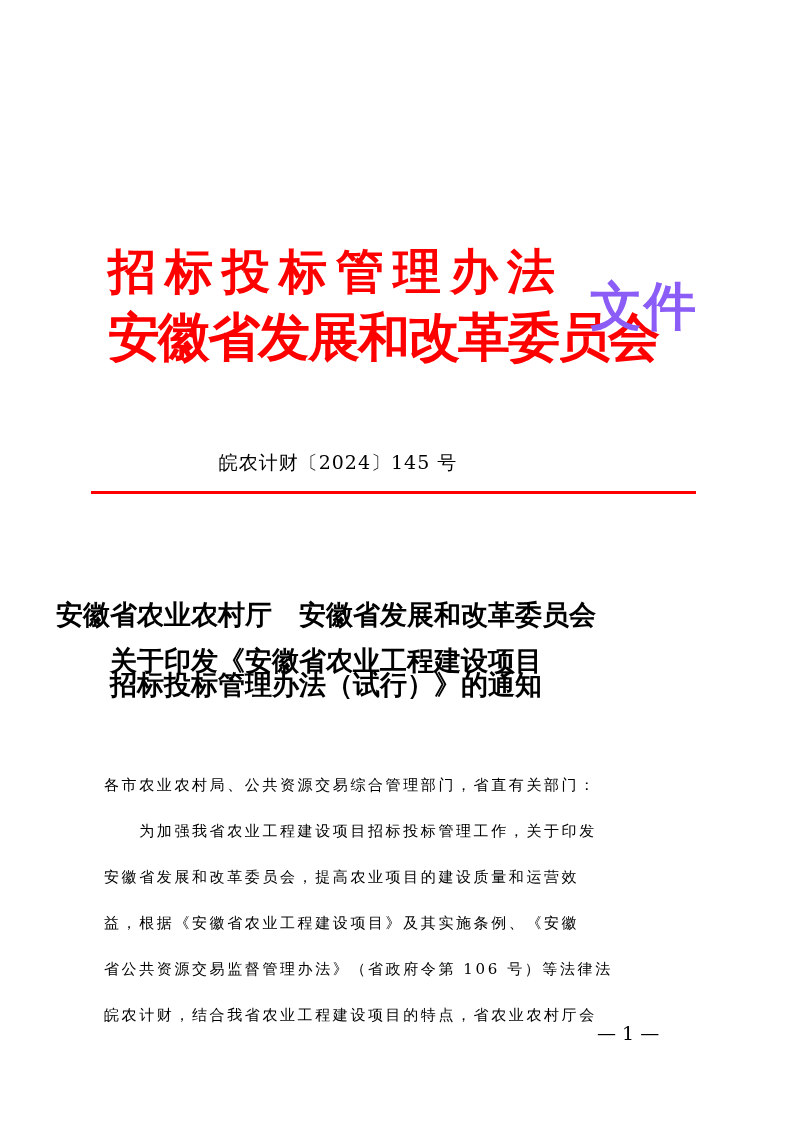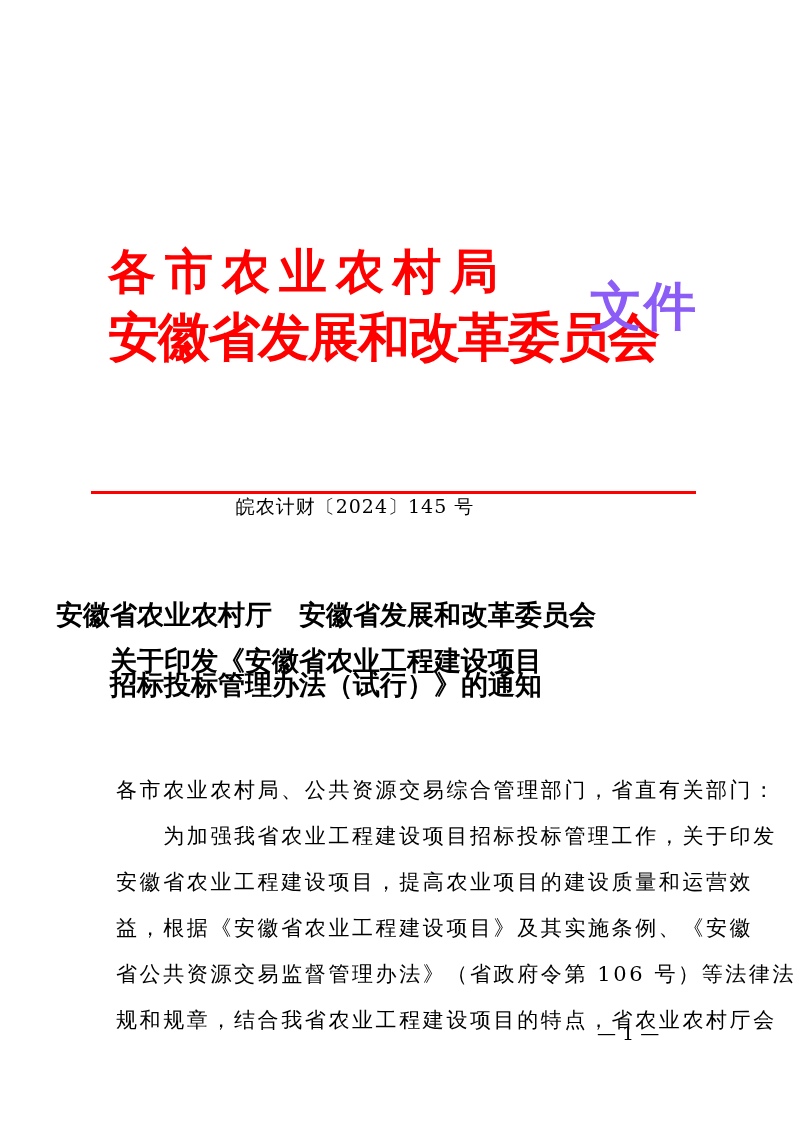--- a/index.html
+++ b/index.html
@@ -4,48 +4,48 @@
 <style>
   html, body { margin: 0; padding: 0; background: #ffffff; }
   body { width: 800px; height: 1132px; position: relative; overflow: hidden;
          font-family: "DejaVu Serif", "Liberation Serif", serif; color: #000; }
   .hdr-line { position: absolute; left: 108px; white-space: nowrap; color: #ff0000;
               font-family: "DejaVu Serif", "Liberation Serif", serif; font-weight: bold; }
   #hdr1 { top: 240px; font-size: 48px; letter-spacing: 9px; }
   #hdr2 { top: 303px; font-size: 52px; letter-spacing: -2px; }
   #hdr-wenjian { position: absolute; left: 590px; top: 272px; font-size: 52px; color: #8b5cf6;
                  font-family: Liberation Mono, monospace; font-weight: bold; white-space: nowrap; letter-spacing: 2px; }
-  #docnum { position: absolute; top: 494px; left: 0; width: 676px; text-align: center;
-            font-size: 19px; letter-spacing: 1px; padding-left: 17px; }
+  #docnum { position: absolute; top: 450px; left: 0; width: 676px; text-align: center;
+            font-size: 19px; letter-spacing: 1px; }
   #redrule { position: absolute; left: 91px; top: 491px; width: 605px; height: 3px; background: #ff0000; }
   .title { position: absolute; left: 0; width: 652px; text-align: center; font-weight: bold;
            font-size: 27px; white-space: nowrap; }
   #t1 { top: 597px; }
   #t2 { top: 643px; }
   #t3 { top: 667px; }
-  .para { position: absolute; left: 116px; width: 592px; font-size: 21px; white-space: nowrap;
+  .para { position: absolute; left: 104px; width: 592px; font-size: 15px; white-space: nowrap;
           letter-spacing: 2.6px; }
   #pagenum { position: absolute; left: 597px; top: 1022px; font-size: 19px; white-space: nowrap; }
 </style>
 </head>
 <body>
 
 <div>
-  <div id="hdr1" class="hdr-line">各市农业农村局</div>
+  <div id="hdr1" class="hdr-line">招标投标管理办法</div>
   <div id="hdr2" class="hdr-line">安徽省发展和改革委员会</div>
   <div id="hdr-wenjian">文件</div>
 
   <div id="docnum">皖农计财〔2024〕145 号</div>
   <div id="redrule"></div>
 
   <div id="t1" class="title">安徽省农业农村厅　安徽省发展和改革委员会</div>
   <div id="t2" class="title">关于印发《安徽省农业工程建设项目</div>
   <div id="t3" class="title">招标投标管理办法（试行）》的通知</div>
 
   <div class="para" style="top:776px;">各市农业农村局、公共资源交易综合管理部门，省直有关部门：</div>
   <div class="para" style="top:822px;">　　为加强我省农业工程建设项目招标投标管理工作，关于印发</div>
-  <div class="para" style="top:868px;">安徽省农业工程建设项目，提高农业项目的建设质量和运营效</div>
+  <div class="para" style="top:868px;">安徽省发展和改革委员会，提高农业项目的建设质量和运营效</div>
   <div class="para" style="top:914px;">益，根据《安徽省农业工程建设项目》及其实施条例、《安徽</div>
   <div class="para" style="top:960px;">省公共资源交易监督管理办法》（省政府令第 106 号）等法律法</div>
-  <div class="para" style="top:1006px;">规和规章，结合我省农业工程建设项目的特点，省农业农村厅会</div>
+  <div class="para" style="top:1006px;">皖农计财，结合我省农业工程建设项目的特点，省农业农村厅会</div>
 
   <div id="pagenum">— 1 —</div>
 </div>
 
 </body></html>

